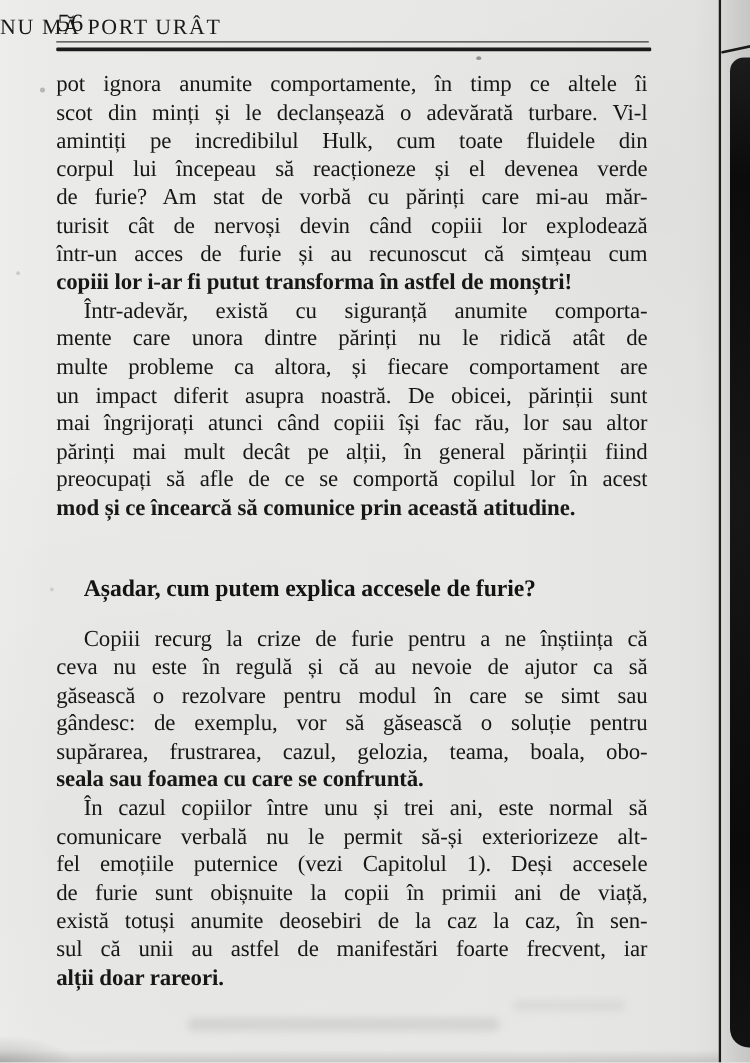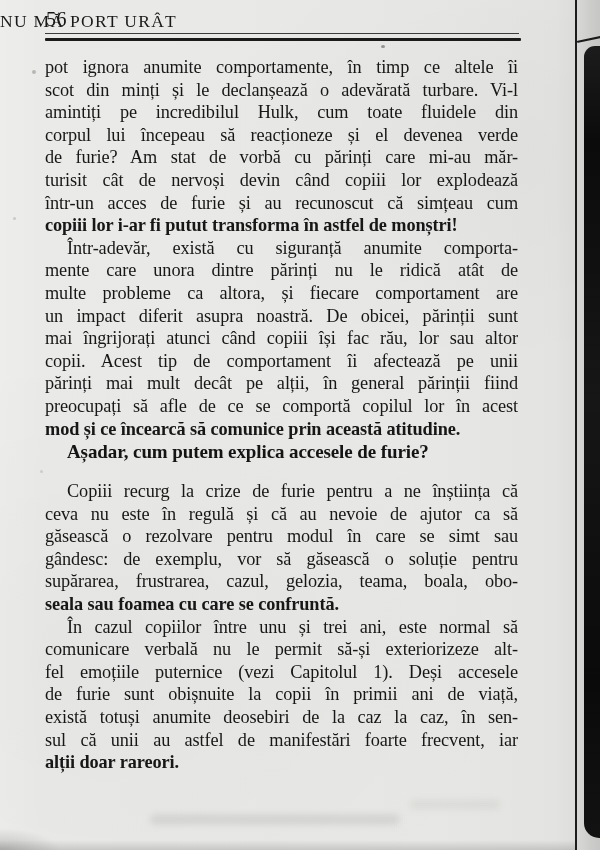--- a/index.html
+++ b/index.html
@@ -33,21 +33,21 @@
   .paragraph{margin:0;}
   .line{
     white-space:nowrap;overflow:hidden;
     text-align:justify;text-align-last:justify;-moz-text-align-last:justify;
     width:100%;
   }
   .line.last{text-align:left;text-align-last:left;font-weight:bold;-moz-text-align-last:left;}
   .line.indent{text-indent:22px;}
   .heading{
     font-weight:bold;font-size:19px;line-height:24px;
-    margin-bottom:16px;text-indent:22px;
+    margin-top:42px;margin-bottom:16px;text-indent:22px;
     color:#141414;white-space:nowrap;
   }
   
   .edge-line{position:absolute;left:574.5px;top:0;width:2.4px;height:850px;background:#1d1d1d;}
   .edge-zone{position:absolute;left:577px;top:0;width:23px;height:850px;
     background:linear-gradient(90deg,#d8d8d6,#cccccb 60%,#c6c6c4);}
   .edge-black{
     position:absolute;left:584px;top:46px;width:16px;height:792px;
     background:linear-gradient(180deg,#1c1c1c,#0b0b0b 12%,#161616 45%,#0a0a0a 80%,#121212);
     border-radius:11px 0 0 15px;
@@ -90,21 +90,20 @@
         <div class="line">turisit cât de nervoși devin când copiii lor explodează</div>
         <div class="line">într-un acces de furie și au recunoscut că simțeau cum</div>
         <div class="line last">copiii lor i-ar fi putut transforma în astfel de monștri!</div>
       </div>
       <div class="paragraph">
         <div class="line indent">Într-adevăr, există cu siguranță anumite comporta-</div>
         <div class="line">mente care unora dintre părinți nu le ridică atât de</div>
         <div class="line">multe probleme ca altora, și fiecare comportament are</div>
         <div class="line">un impact diferit asupra noastră. De obicei, părinții sunt</div>
         <div class="line">mai îngrijorați atunci când copiii își fac rău, lor sau altor</div>
-        <div class="line">copii. Acest tip de comportament îi afectează pe unii</div>
         <div class="line">părinți mai mult decât pe alții, în general părinții fiind</div>
         <div class="line">preocupați să afle de ce se comportă copilul lor în acest</div>
         <div class="line last">mod și ce încearcă să comunice prin această atitudine.</div>
       </div>
       <div class="heading">Așadar, cum putem explica accesele de furie?</div>
       <div class="paragraph">
         <div class="line indent">Copiii recurg la crize de furie pentru a ne înștiința că</div>
         <div class="line">ceva nu este în regulă și că au nevoie de ajutor ca să</div>
         <div class="line">găsească o rezolvare pentru modul în care se simt sau</div>
         <div class="line">gândesc: de exemplu, vor să găsească o soluție pentru</div>

